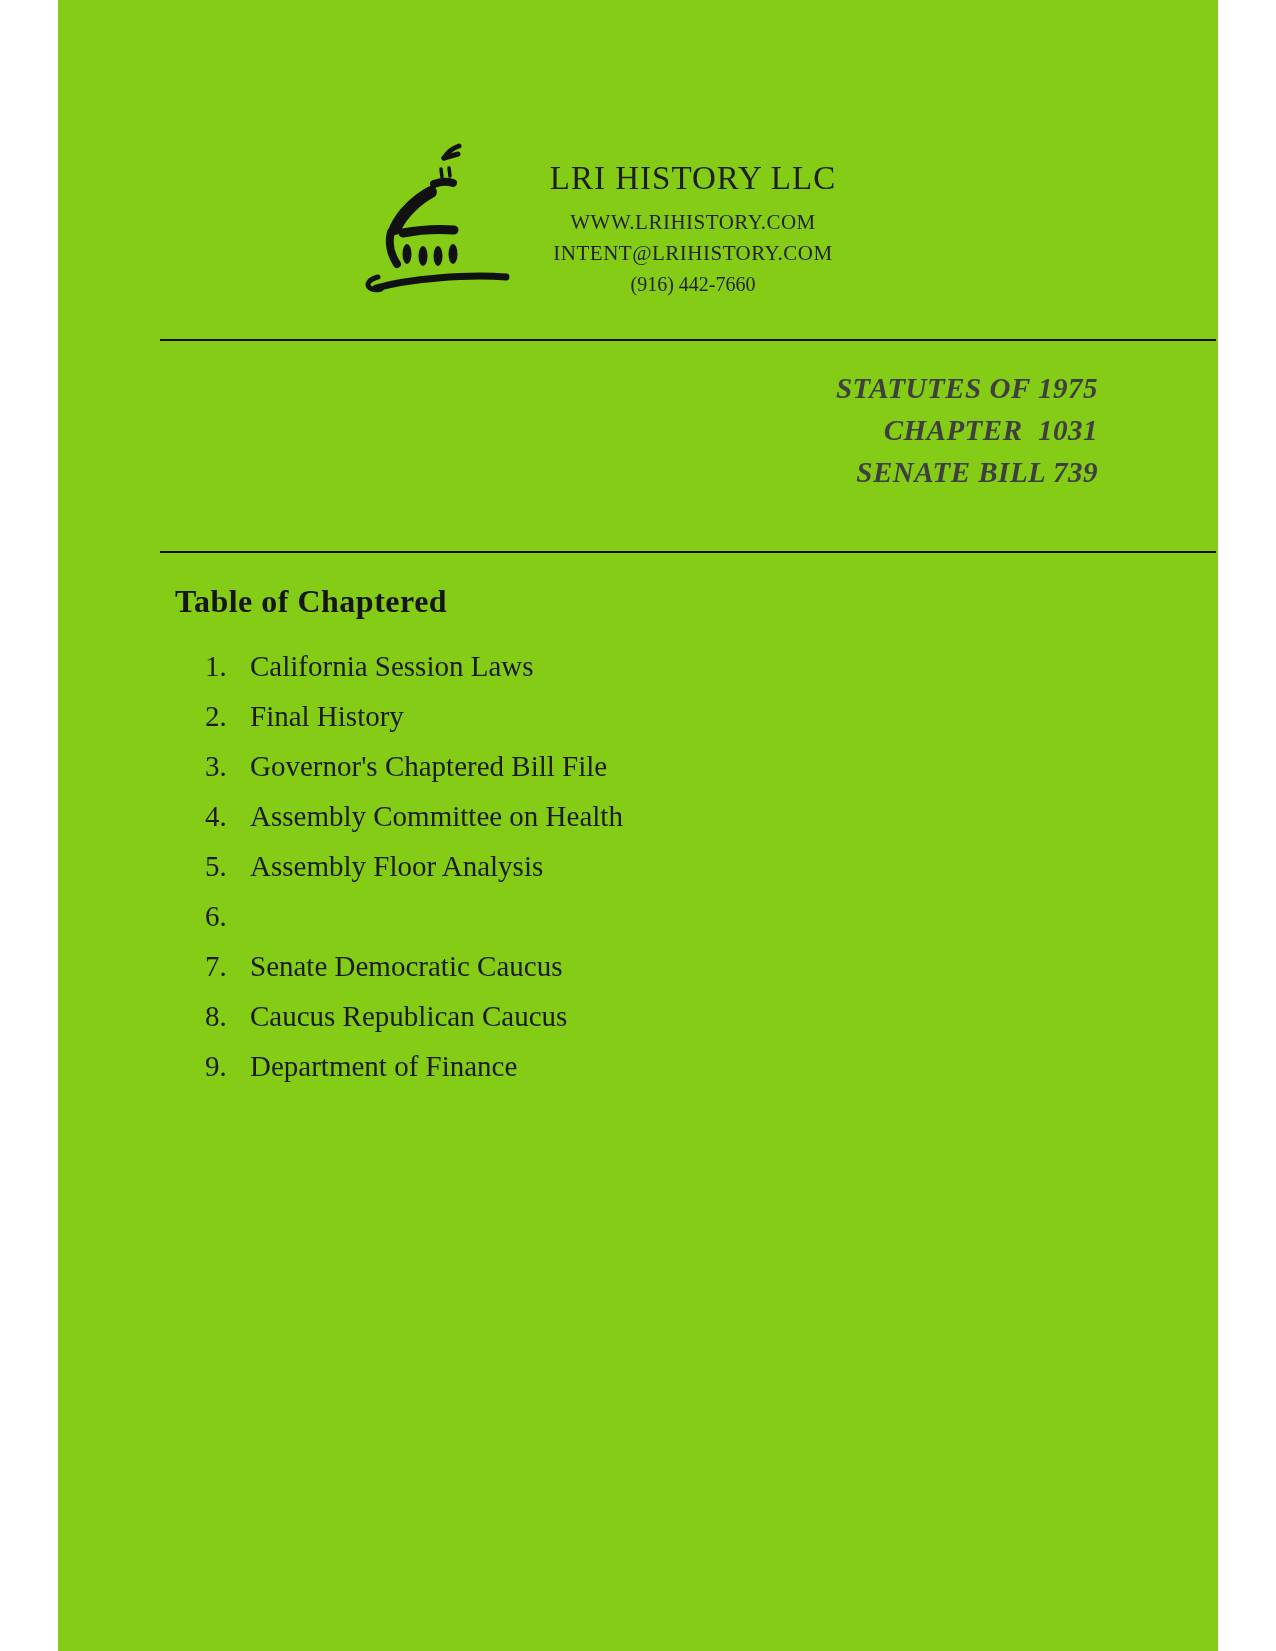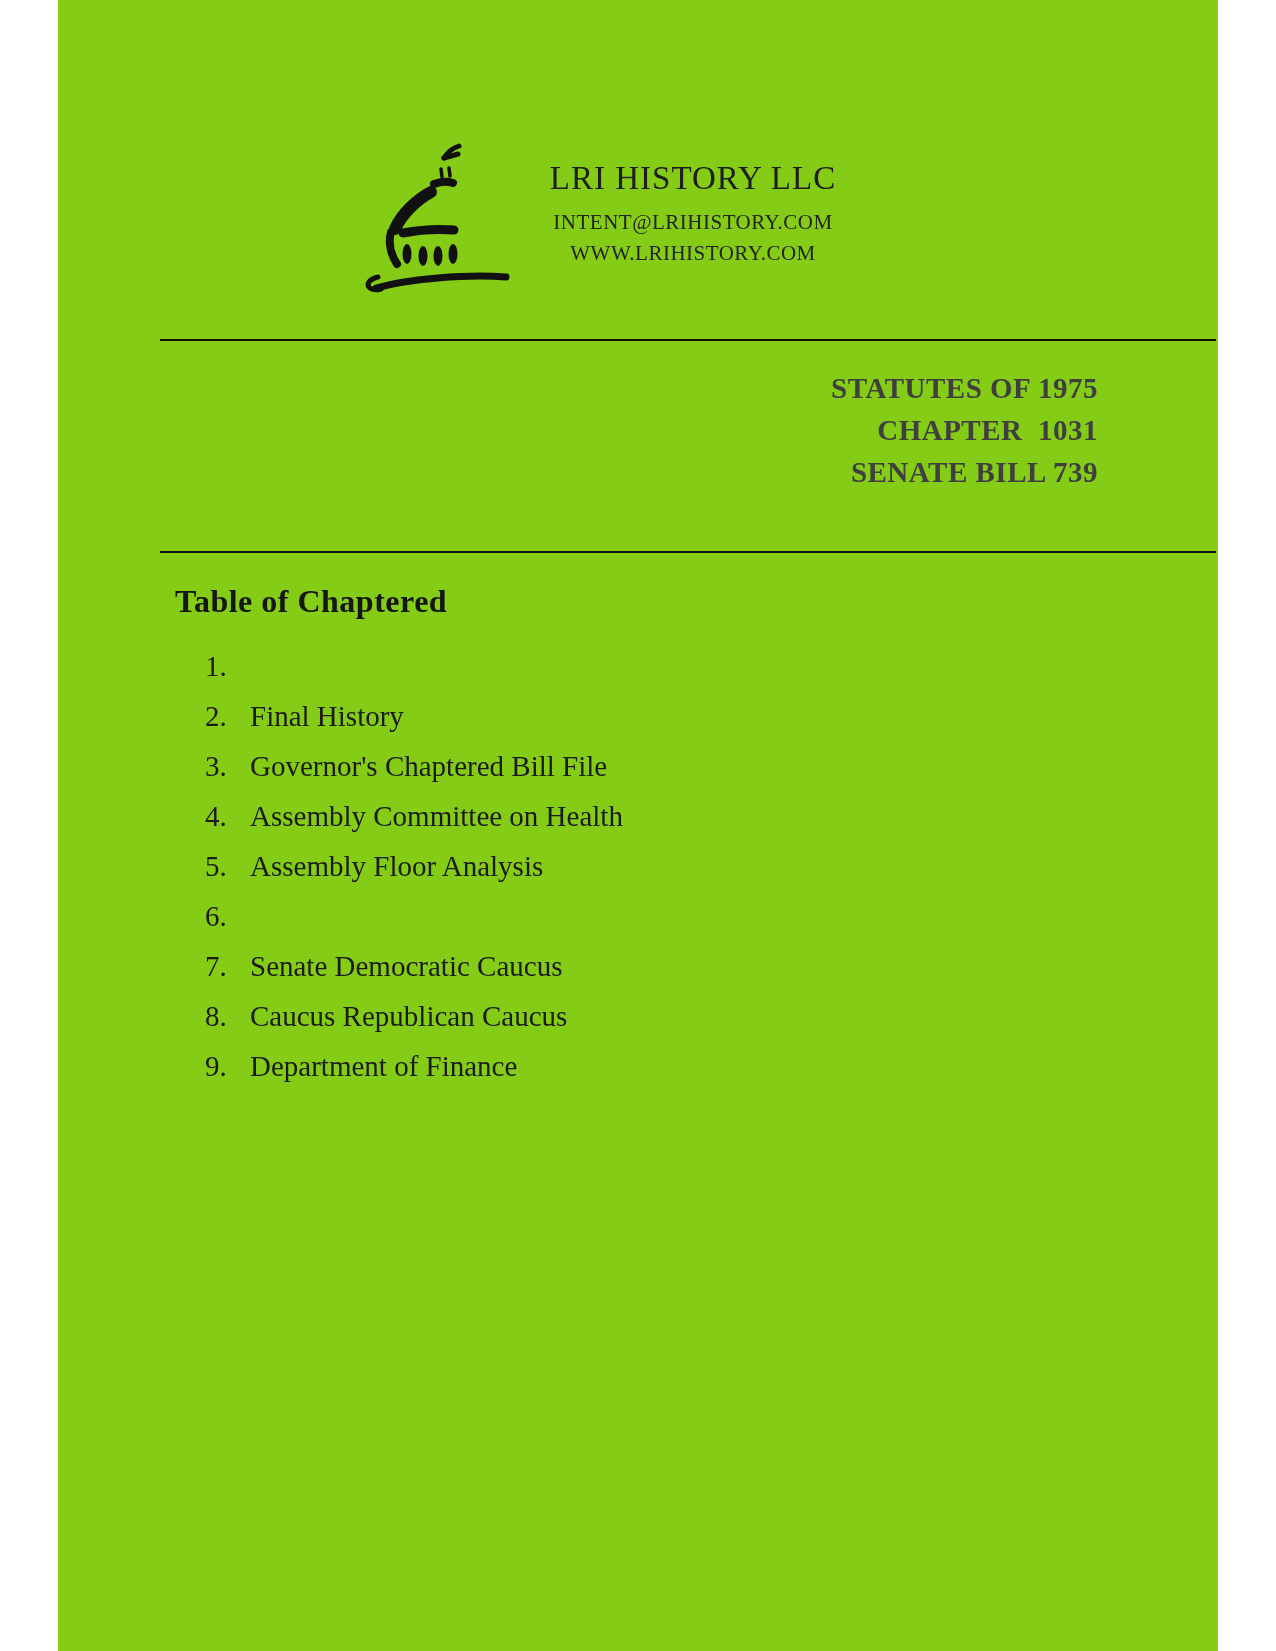--- a/index.html
+++ b/index.html
@@ -69,21 +69,21 @@
     left: 102px;
     top: 367px;
     width: 938px;
     text-align: right;
     font-weight: bold;
     font-size: 29px;
     line-height: 42px;
     letter-spacing: 0.5px;
     color: #3f3f3f;
   }
-  .statute-line { white-space: pre; }
+  .statute-line { white-space: pre; font-style: italic; }
 
   
   .toc-title {
     position: absolute;
     left: 117px;
     top: 583px;
     font-size: 32px;
     font-weight: bold;
     color: #151515;
     letter-spacing: 0.5px;
@@ -138,41 +138,43 @@
           <ellipse cx="61" cy="124" rx="4.5" ry="10"></ellipse>
           <ellipse cx="77" cy="126" rx="4.5" ry="10"></ellipse>
           <ellipse cx="92" cy="126" rx="4.5" ry="10"></ellipse>
           <ellipse cx="107" cy="124" rx="4.5" ry="10"></ellipse>
         </g>
       </svg>
     </div>
 
     <div class="contact">
       <div class="company">LRI HISTORY LLC</div>
+      <div class="contact-line">WWW.LRIHISTORY.COM</div>
       <div class="contact-line">INTENT@LRIHISTORY.COM</div>
-      <div class="contact-line">WWW.LRIHISTORY.COM</div>
+      <div class="phone-line">(916) 442-7660</div>
     </div>
   </header>
 
   <hr class="rule rule-top">
 
   <section class="statute">
     <div class="statute-line">STATUTES OF 1975</div>
     <div class="statute-line">CHAPTER  1031</div>
     <div class="statute-line">SENATE BILL 739</div>
   </section>
 
   <hr class="rule rule-bottom">
 
   <h1 class="toc-title">Table of Chaptered</h1>
 
   <ol class="toc-list">
 
       <li class="toc-item">
         <span class="toc-num">1.</span>
+        <span class="toc-label">California Session Laws</span>
       </li>
 
       <li class="toc-item">
         <span class="toc-num">2.</span>
         <span class="toc-label">Final History</span>
       </li>
 
       <li class="toc-item">
         <span class="toc-num">3.</span>
         <span class="toc-label">Governor's Chaptered Bill File</span>

